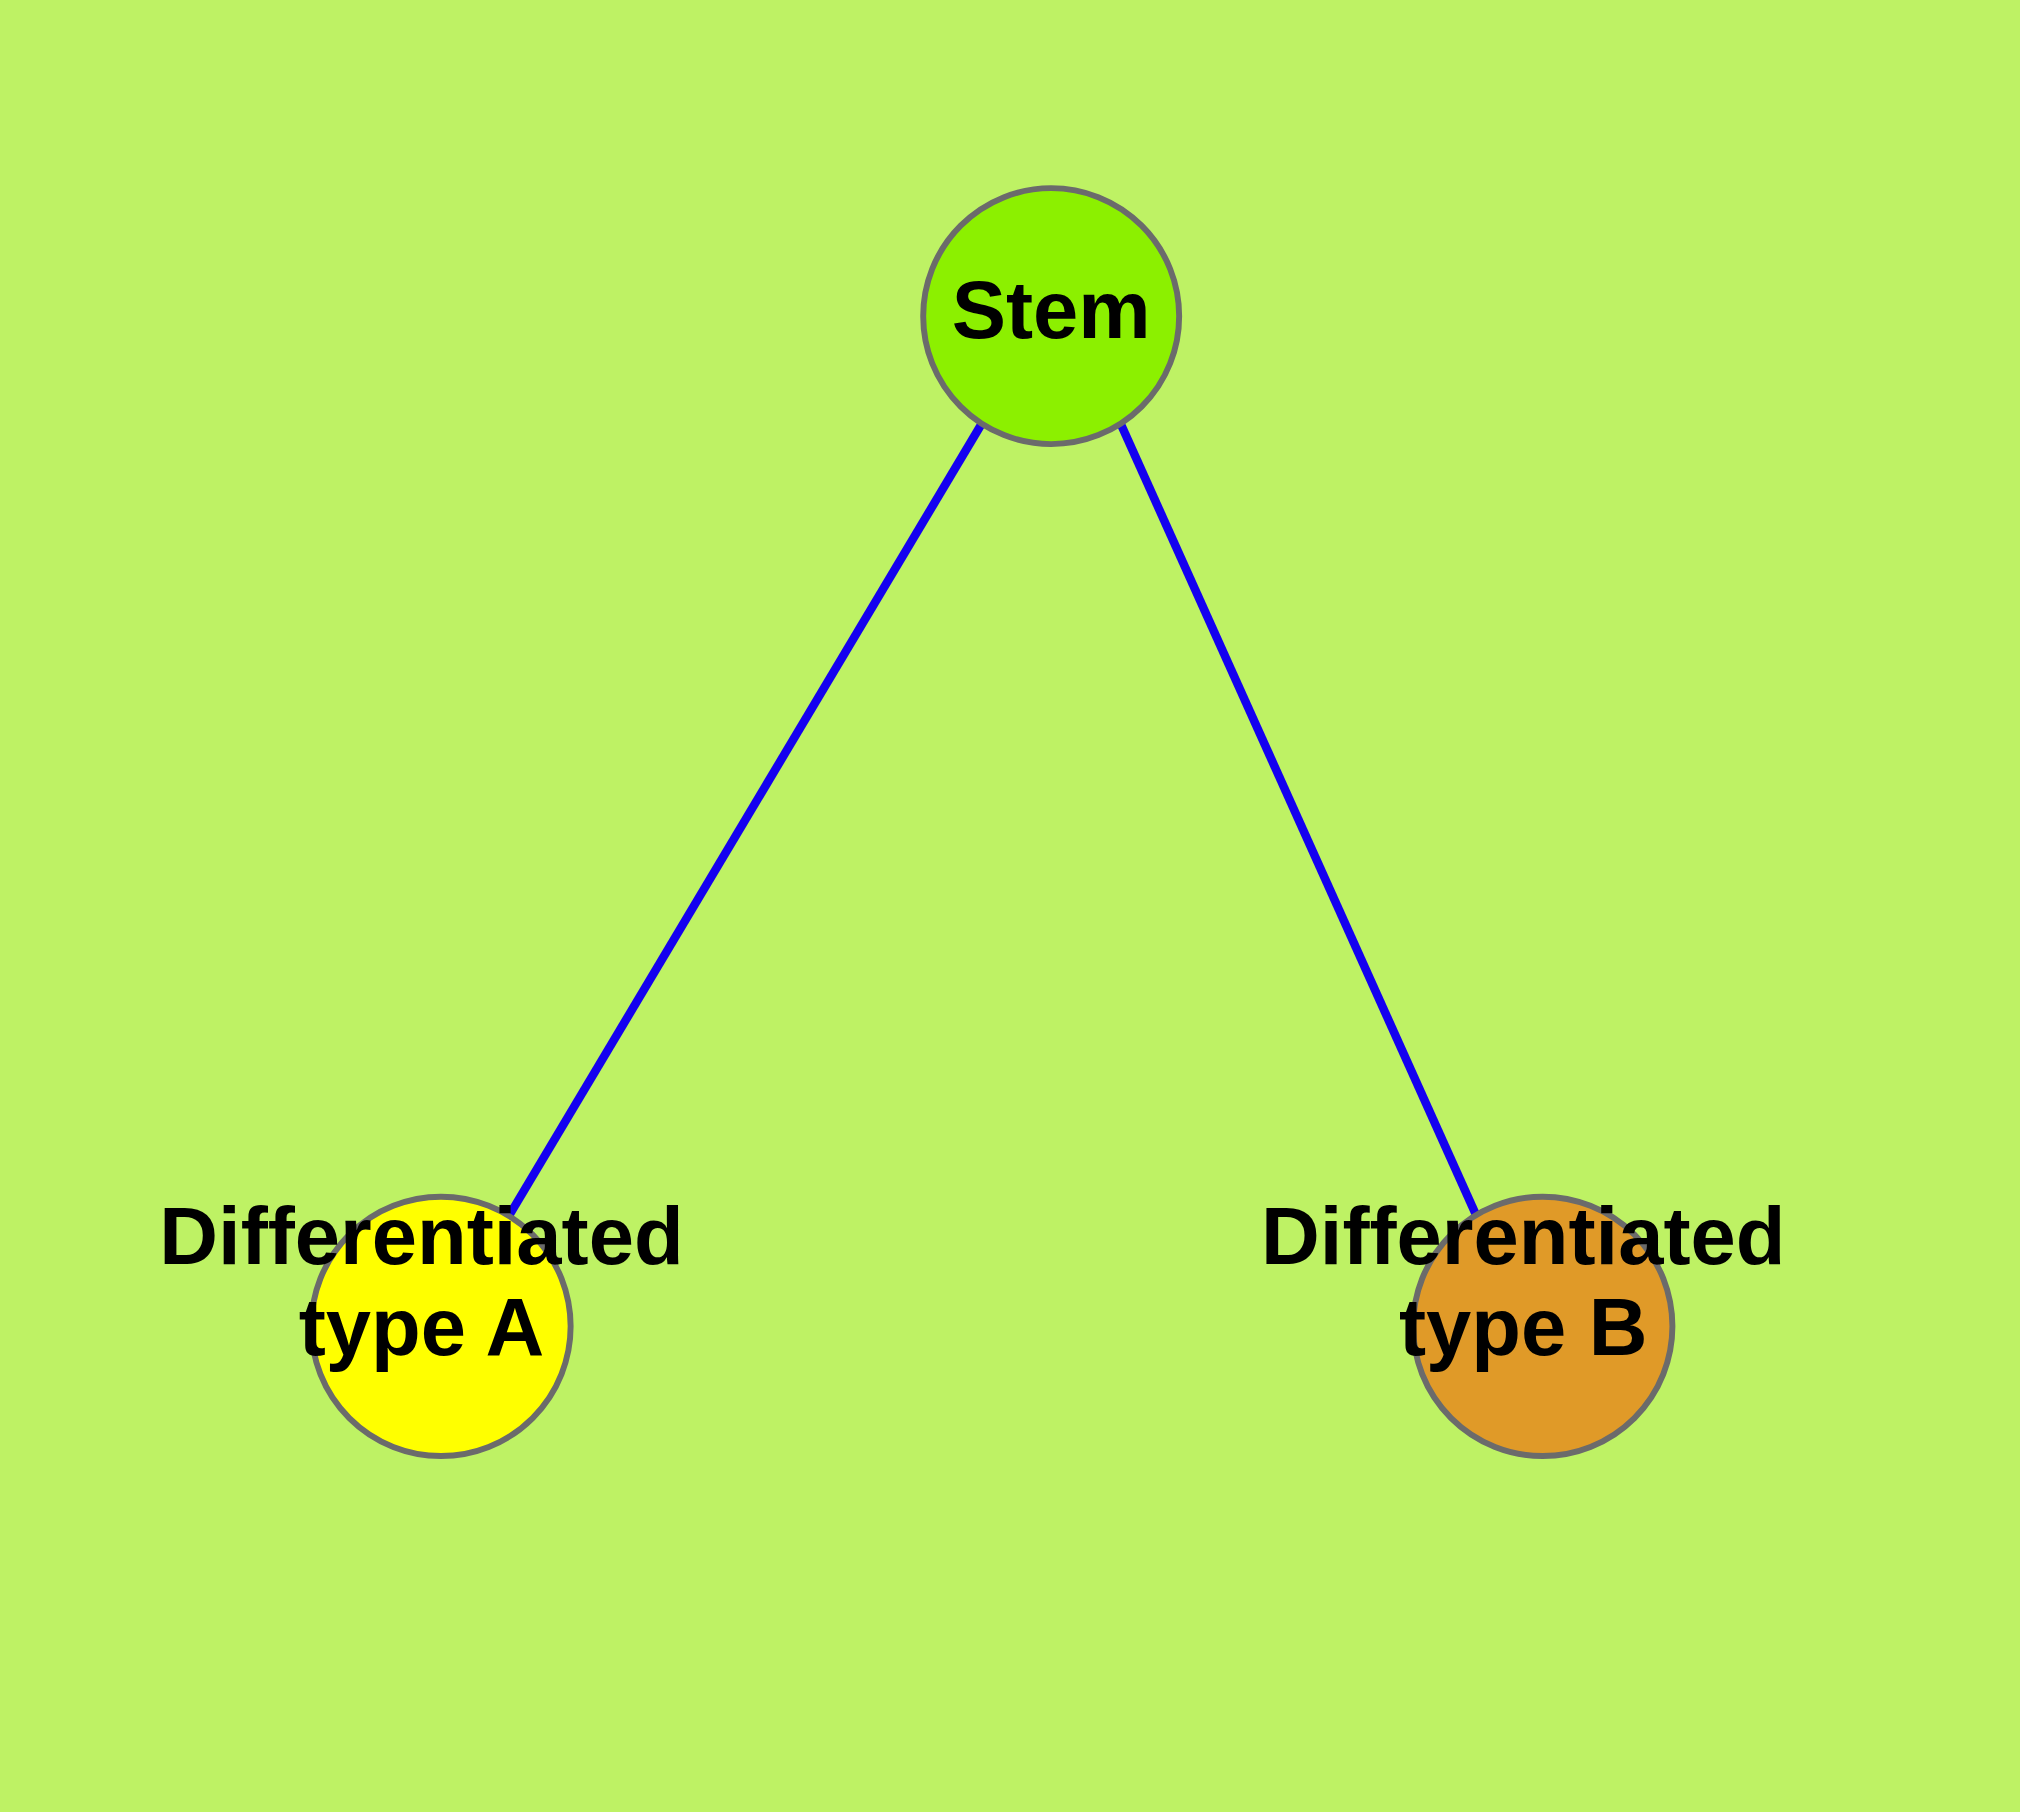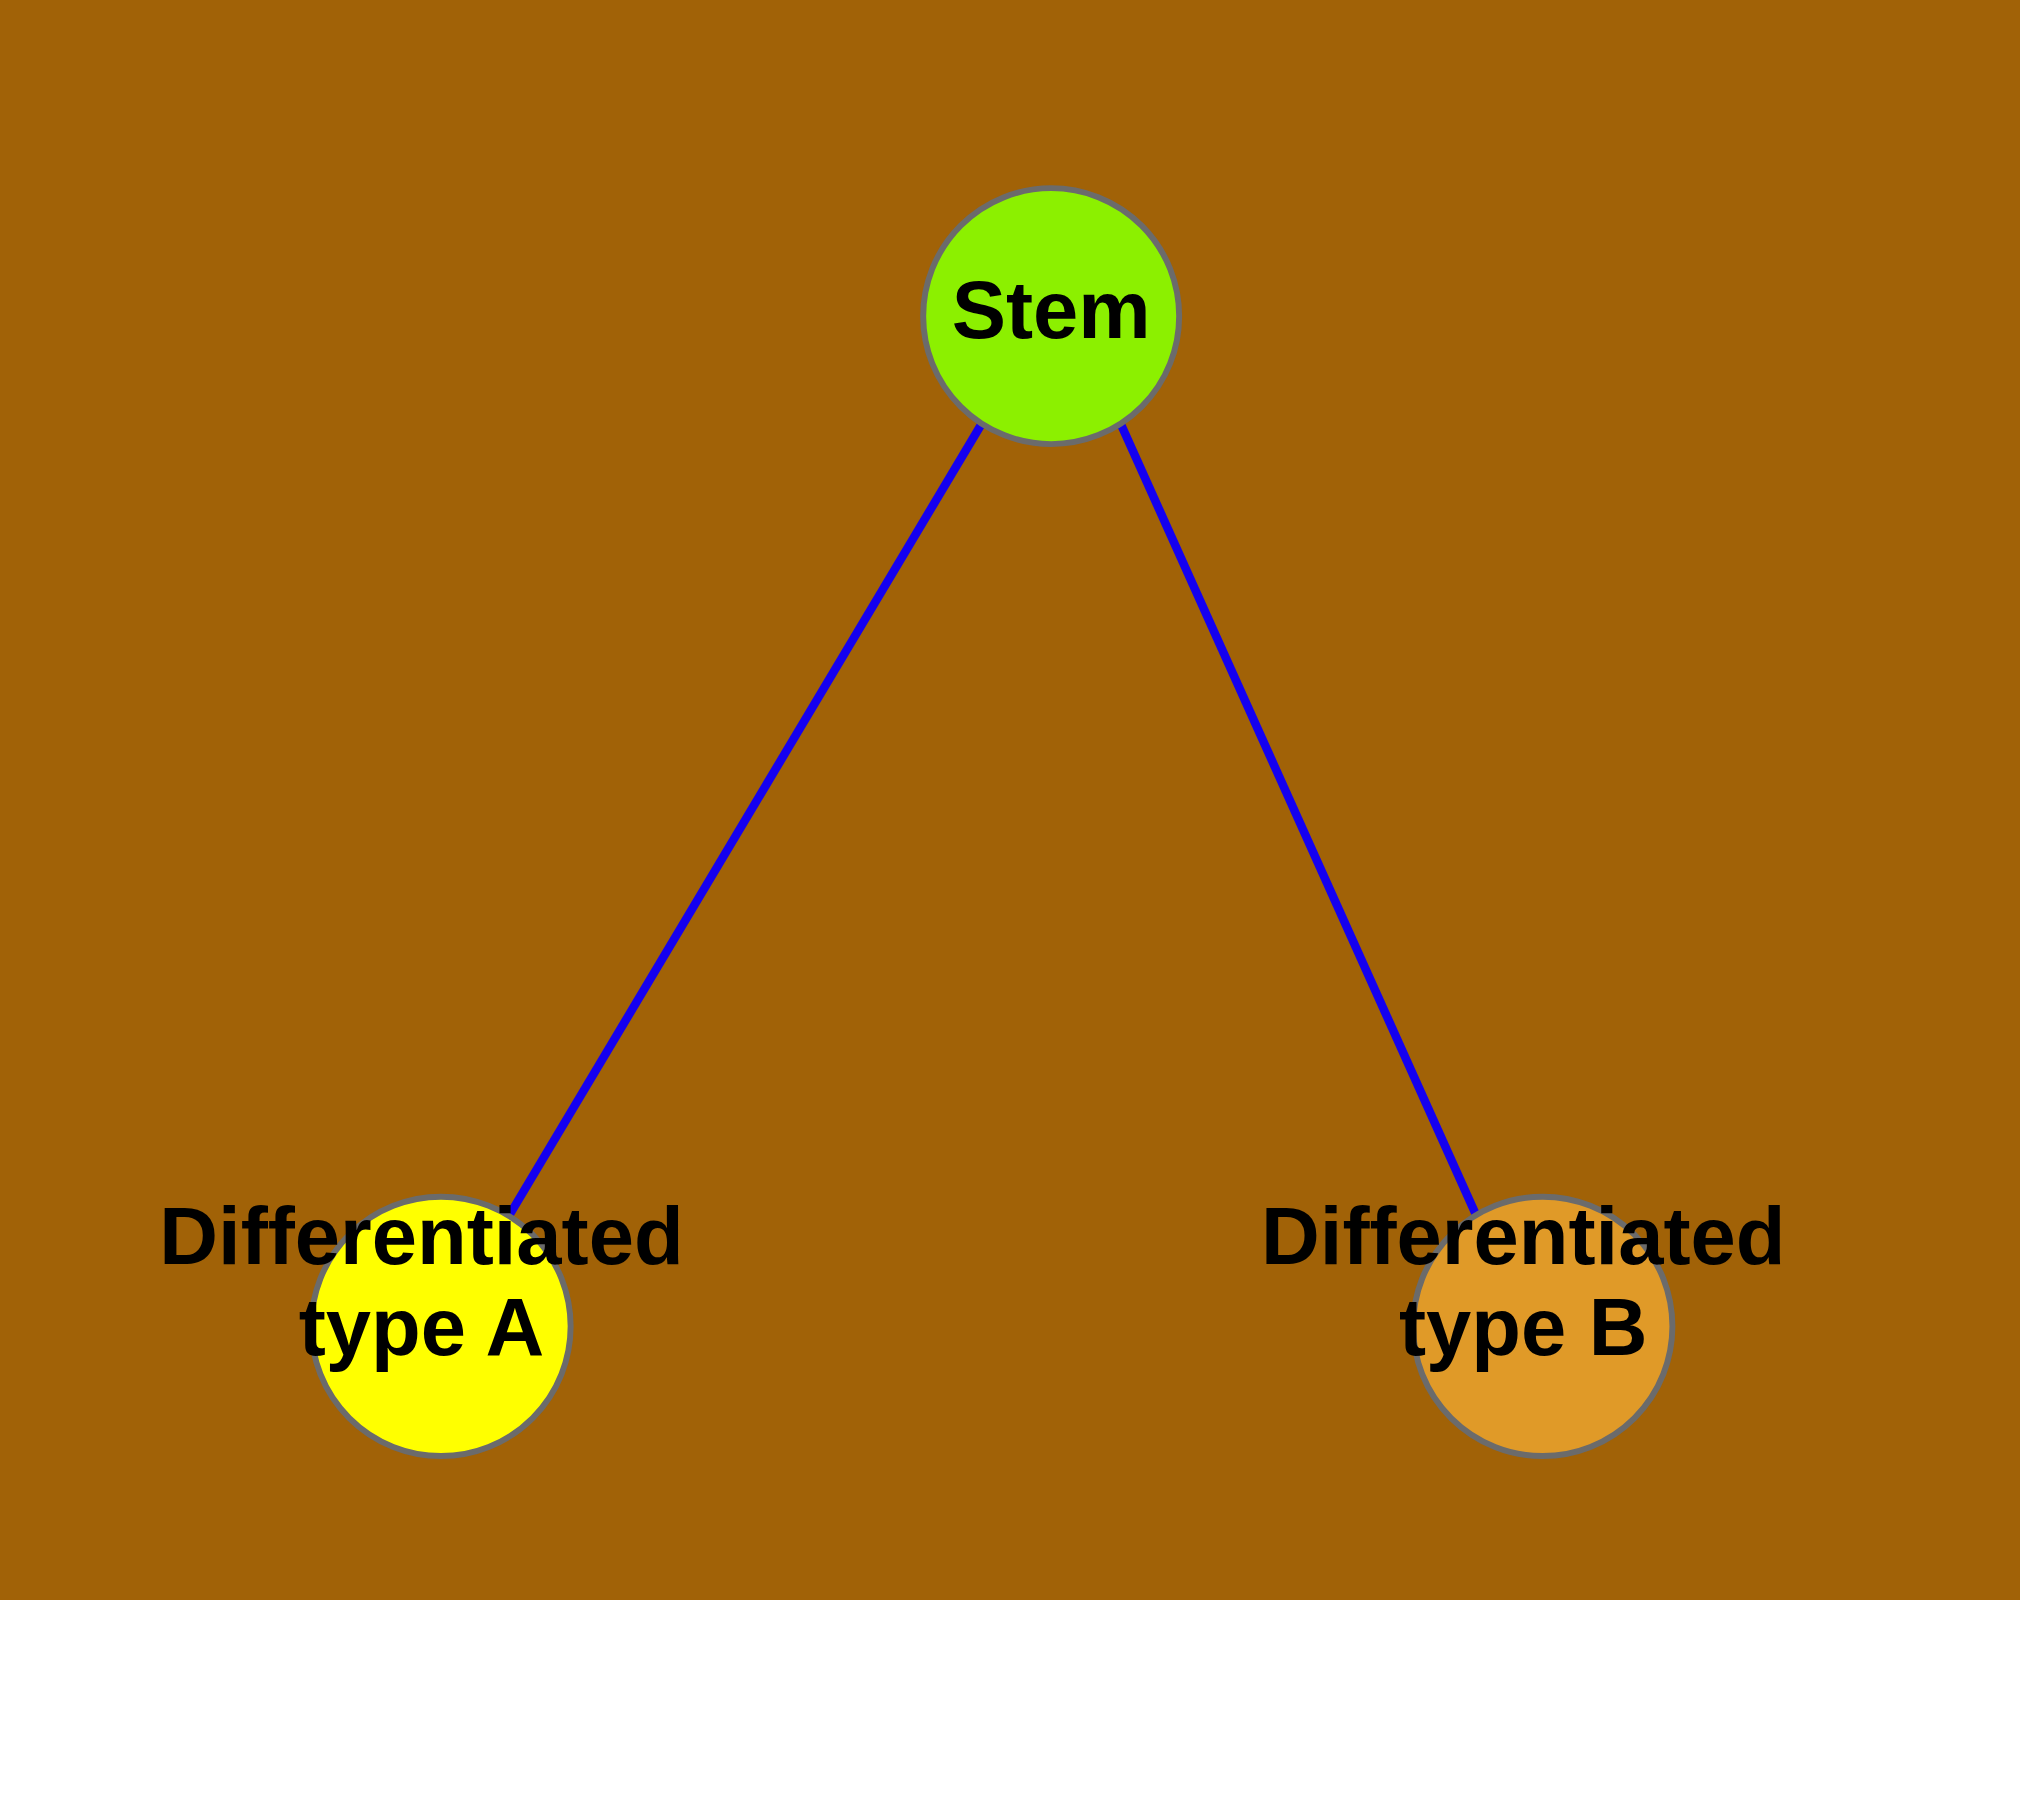--- a/index.html
+++ b/index.html
@@ -3,22 +3,22 @@
 <meta charset="utf-8">
 <style>
   html, body {
     margin: 0;
     padding: 0;
     background: #ffffff;
   }
   #canvas {
     position: relative;
     width: 2021px;
-    height: 1600px;
-    background: #a16207;
+    height: 1812px;
+    background: #bef264;
     overflow: hidden;
     font-family: "Liberation Sans", sans-serif;
   }
   #graph-svg {
     position: absolute;
     left: 0;
     top: 0;
     width: 2021px;
     height: 1812px;
     display: block;

